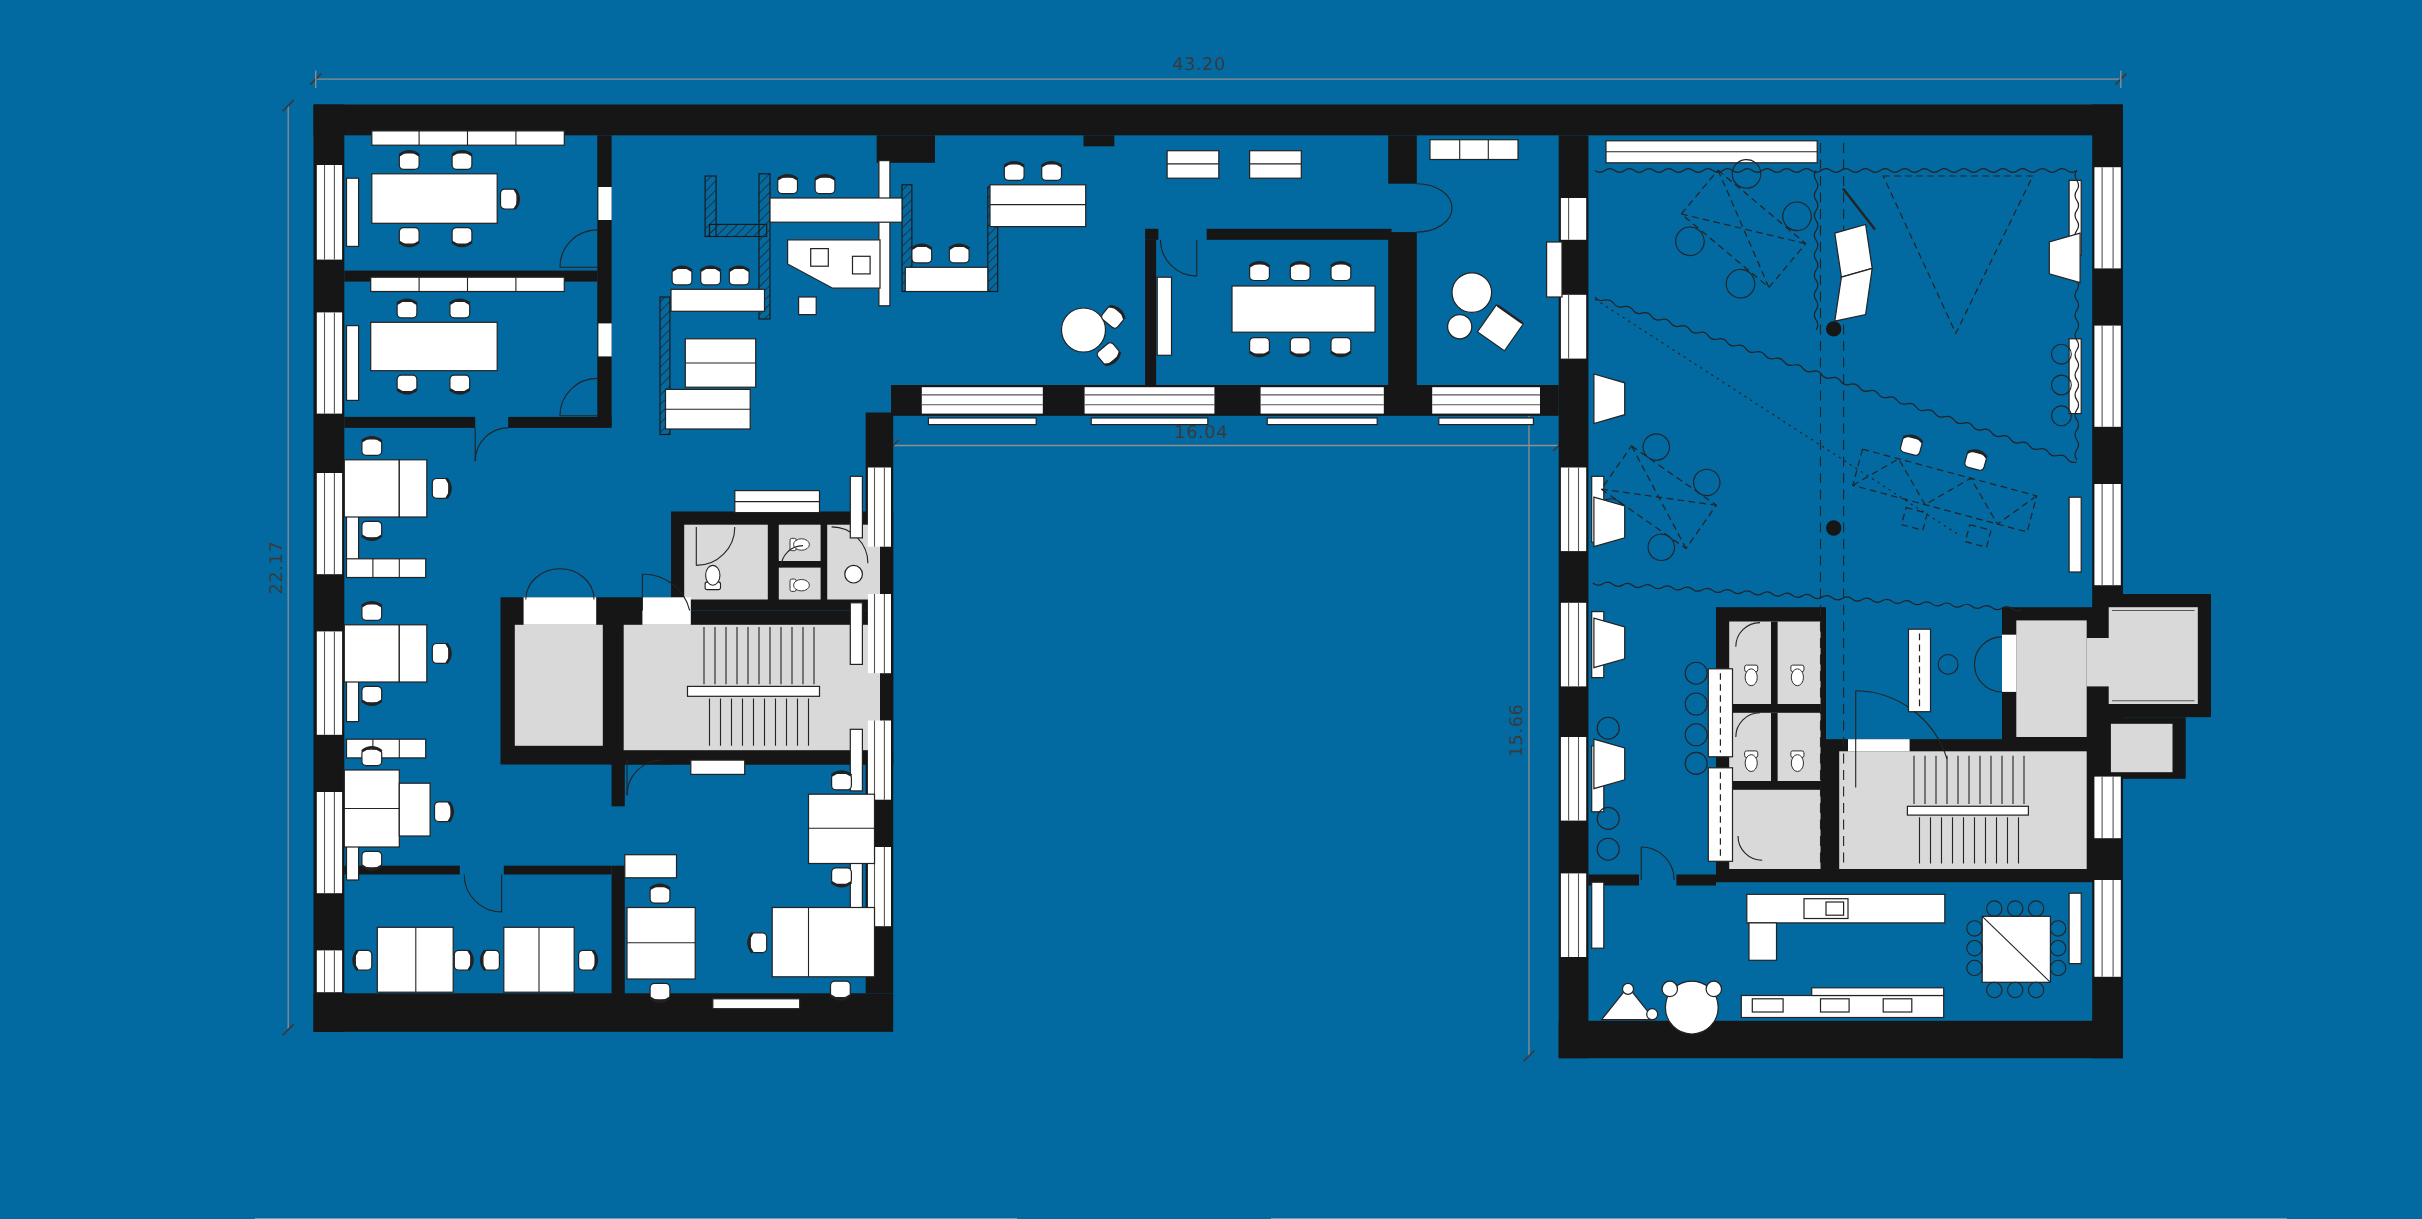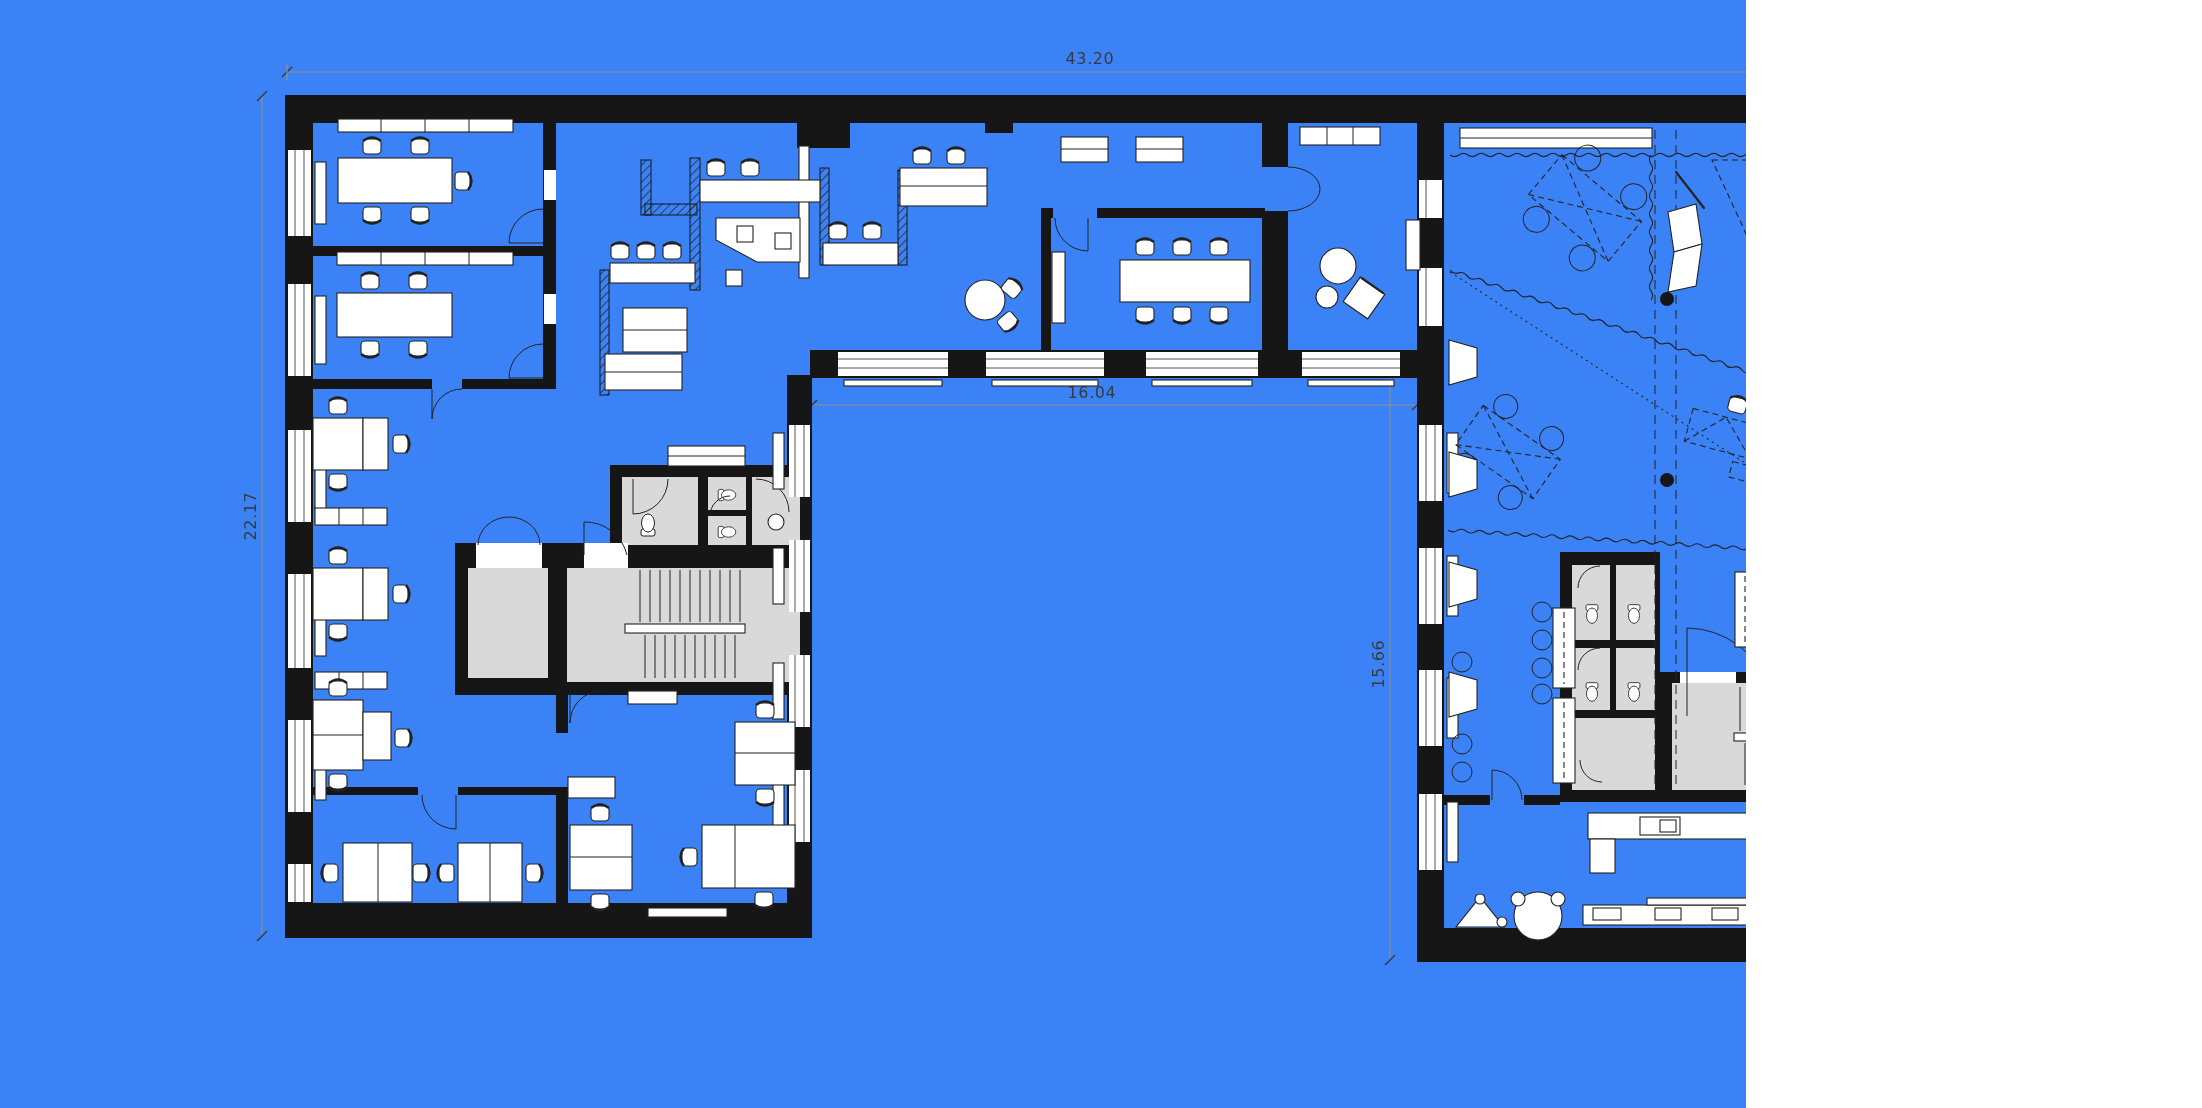--- a/index.html
+++ b/index.html
@@ -1,16 +1,16 @@
 <!DOCTYPE html>
 <html><head>
 <meta charset="utf-8">
 <style>
   html,body{margin:0;padding:0;background:#fff;}
-  #stage{position:relative;width:1746px;height:1108px;background:#3b82f6;overflow:hidden;
+  #stage{position:relative;width:2202px;height:1108px;background:#0369a1;overflow:hidden;
          font-family:"Liberation Sans",sans-serif;}
   svg{position:absolute;left:0;top:0;}
   .w{fill:#161616;stroke:none}
   .g{fill:#d9d9d9;stroke:none}
   .f{fill:#ffffff;stroke:#232323;stroke-width:1.1}
   .l{stroke:#232323;stroke-width:1;fill:none}
   .lt{stroke:#232323;stroke-width:2.2;fill:none;stroke-linecap:round}
   .ld{stroke:#232323;stroke-width:1.1;fill:none;stroke-dasharray:6 4}
   .dt{stroke:#232323;stroke-width:1.1;fill:none;stroke-dasharray:2 4}
   .trk{stroke:#232323;stroke-width:1;fill:none;stroke-dasharray:9 6}

